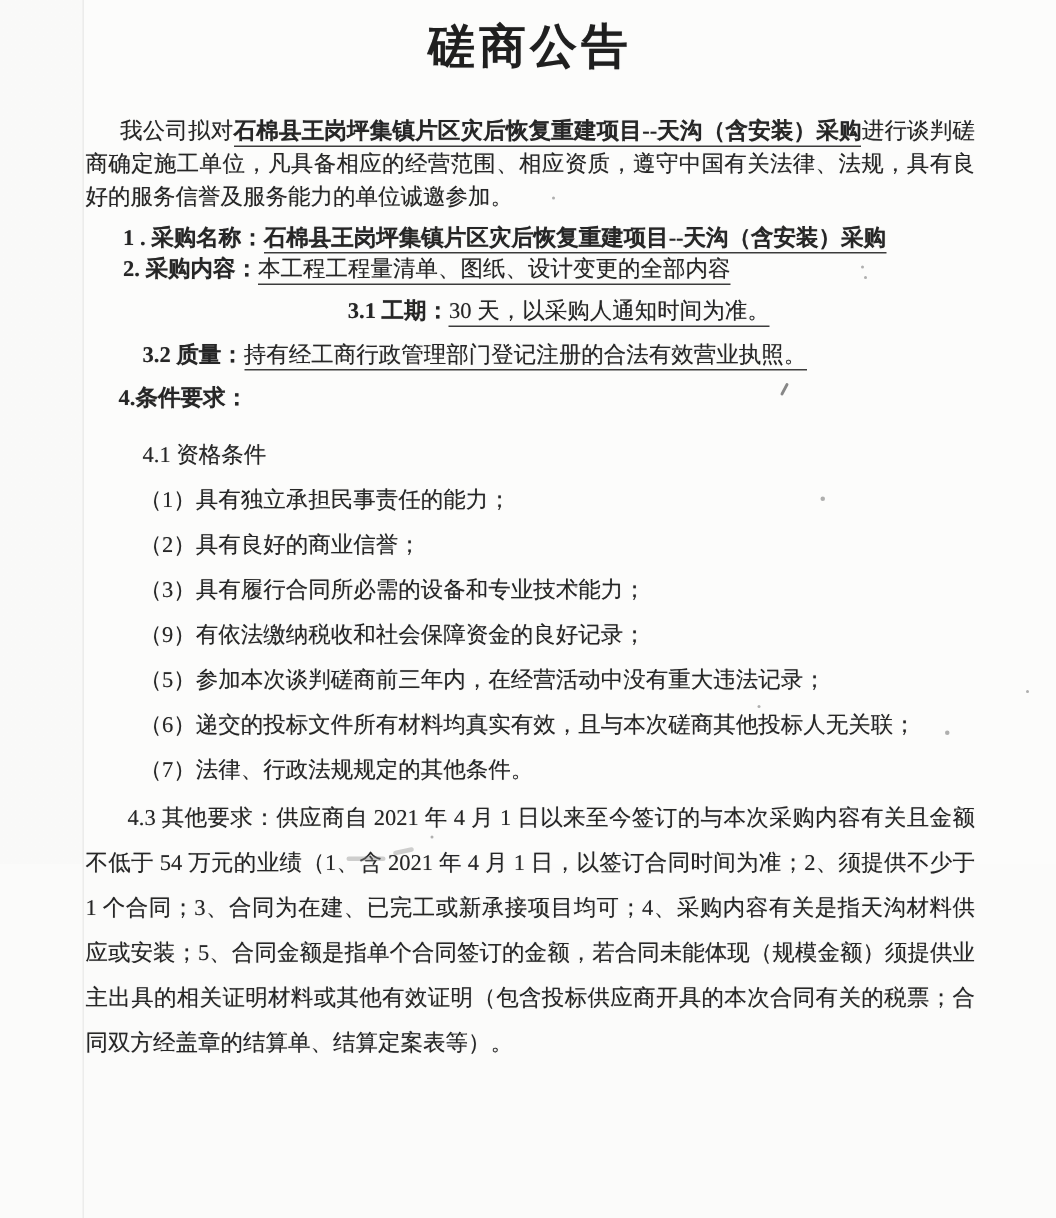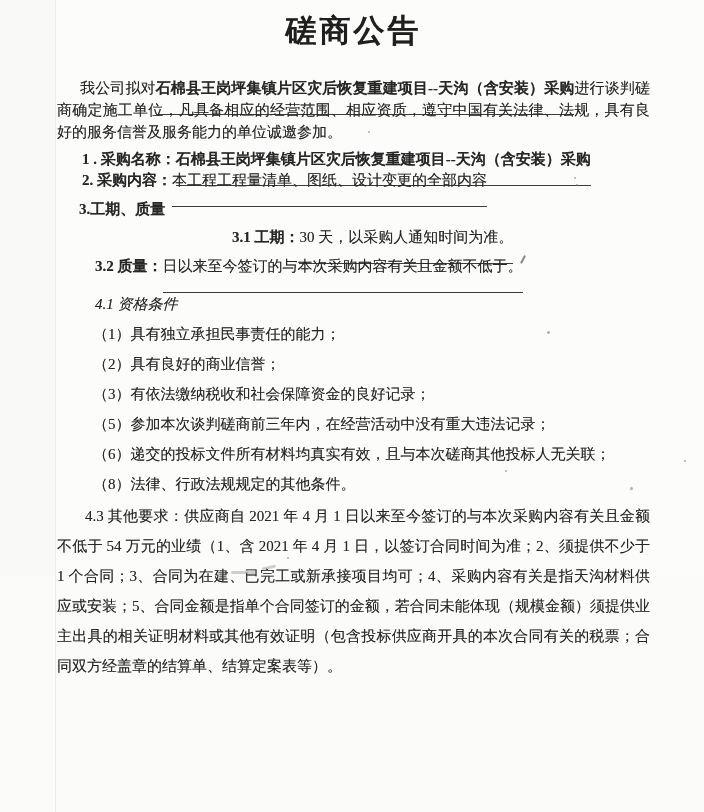--- a/index.html
+++ b/index.html
@@ -32,31 +32,31 @@
     letter-spacing: 3px; color: #1f1f1f;
     line-height: 36px;
   }
   p, .line { margin: 0; font-size: 15px; }
   .intro {
     margin-top: 28px;
     line-height: 22px;
     text-align: justify;
     text-indent: 23px;
   }
-  .u { border-bottom: 1px solid #3c3c3c; padding-bottom: 18px; }
+  .u { border-bottom: 1px solid #3c3c3c; padding-bottom: 1px; }
   .b { font-weight: bold; }
   .item-row { margin-left: 25px; line-height: 21px; }
   .items { margin-top: 6px; }
   .sec-head { margin-left: 22px; line-height: 21px; font-weight: bold; }
   .sec3 { margin-top: 8px; }
   .sub-row { margin-left: 38px; line-height: 21px; }
   .s31 { margin-top: 7px; text-align: center; }
   .s32 { margin-top: 8px; }
   .sec4 { margin-top: 8px; }
-  .s41 { margin-top: 17px; font-weight: normal; font-style: italic; }
+  .s41 { margin-top: 17px; font-weight: normal; }
   .qual { margin-left: 36px; line-height: 21px; margin-top: 9px; }
   .s42 { margin-top: 7px; font-weight: normal; }
   .s42-body { line-height: 21px; text-align: justify; text-indent: 26px; }
   .s43 {
     margin-top: 6px;
     line-height: 30px;
     text-align: justify;
     text-indent: 28px;
   }
   
@@ -84,36 +84,37 @@
 
   <h1 class="doc-title">磋商公告</h1>
 
   <p class="intro"><span>我公司拟对</span><span class="b u">石棉县王岗坪集镇片区灾后恢复重建项目--天沟（含安装）采购</span><span>进行谈判磋商确定施工单位，凡具备相应的经营范围、相应资质，遵守中国有关法律、法规，具有良好的服务信誉及服务能力的单位诚邀参加。</span></p>
 
   <div class="items">
     <div class="line item-row"><span class="b">1 . 采购名称：</span><span class="b u">石棉县王岗坪集镇片区灾后恢复重建项目--天沟（含安装）采购</span></div>
     <div class="line item-row"><span class="b">2.  采购内容：</span><span class="u">本工程工程量清单、图纸、设计变更的全部内容</span></div>
   </div>
 
-  <div class="line sec-head sec3">3.工期、质量</div>
 
   <div class="line sub-row s31"><span class="b">3.1 工期：</span><span class="u">30 天，以采购人通知时间为准。</span></div>
 
-  <div class="line sub-row s32"><span class="b">3.2 质量：</span><span class="u">日以来至今签订的与本次采购内容有关且金额不低于。</span></div>
+  <div class="line sub-row s32"><span class="b">3.2 质量：</span><span class="u">持有经工商行政管理部门登记注册的合法有效营业执照。</span></div>
 
+  <div class="line sec-head sec4">4.条件要求：</div>
 
   <div class="line sub-row s41">4.1 资格条件</div>
 
   <div>
     <div class="line qual">（1）具有独立承担民事责任的能力；</div>
     <div class="line qual">（2）具有良好的商业信誉；</div>
-    <div class="line qual">（3）有依法缴纳税收和社会保障资金的良好记录；</div>
+    <div class="line qual">（3）具有履行合同所必需的设备和专业技术能力；</div>
+    <div class="line qual">（9）有依法缴纳税收和社会保障资金的良好记录；</div>
     <div class="line qual">（5）参加本次谈判磋商前三年内，在经营活动中没有重大违法记录；</div>
     <div class="line qual">（6）递交的投标文件所有材料均真实有效，且与本次磋商其他投标人无关联；</div>
-    <div class="line qual">（8）法律、行政法规规定的其他条件。</div>
+    <div class="line qual">（7）法律、行政法规规定的其他条件。</div>
   </div>
 
 
   <p class="s43"><span>4.3 其他要求：</span><span>供应商自 2021 年 4 月 1 日以来至今签订的与本次采购内容有关且金额不低于 54 万元的业绩（1、含 2021 年 4 月 1 日，以签订合同时间为准；2、须提供不少于 1 个合同；3、合同为在建、已完工或新承接项目均可；4、采购内容有关是指天沟材料供应或安装；5、合同金额是指单个合同签订的金额，若合同未能体现（规模金额）须提供业主出具的相关证明材料或其他有效证明（包含投标供应商开具的本次合同有关的税票；合同双方经盖章的结算单、结算定案表等）。</span></p>
 
   <div class="tick" style="left:522px; top:255px;"></div>
   <div class="speck sp-3" style="left:547px; top:331px;"></div>
   <div class="speck sp-2" style="left:383px; top:390px;"></div>
   <div class="speck sp-2" style="left:581px; top:161px;"></div>
   <div class="speck sp-2" style="left:574px; top:177px;"></div>

